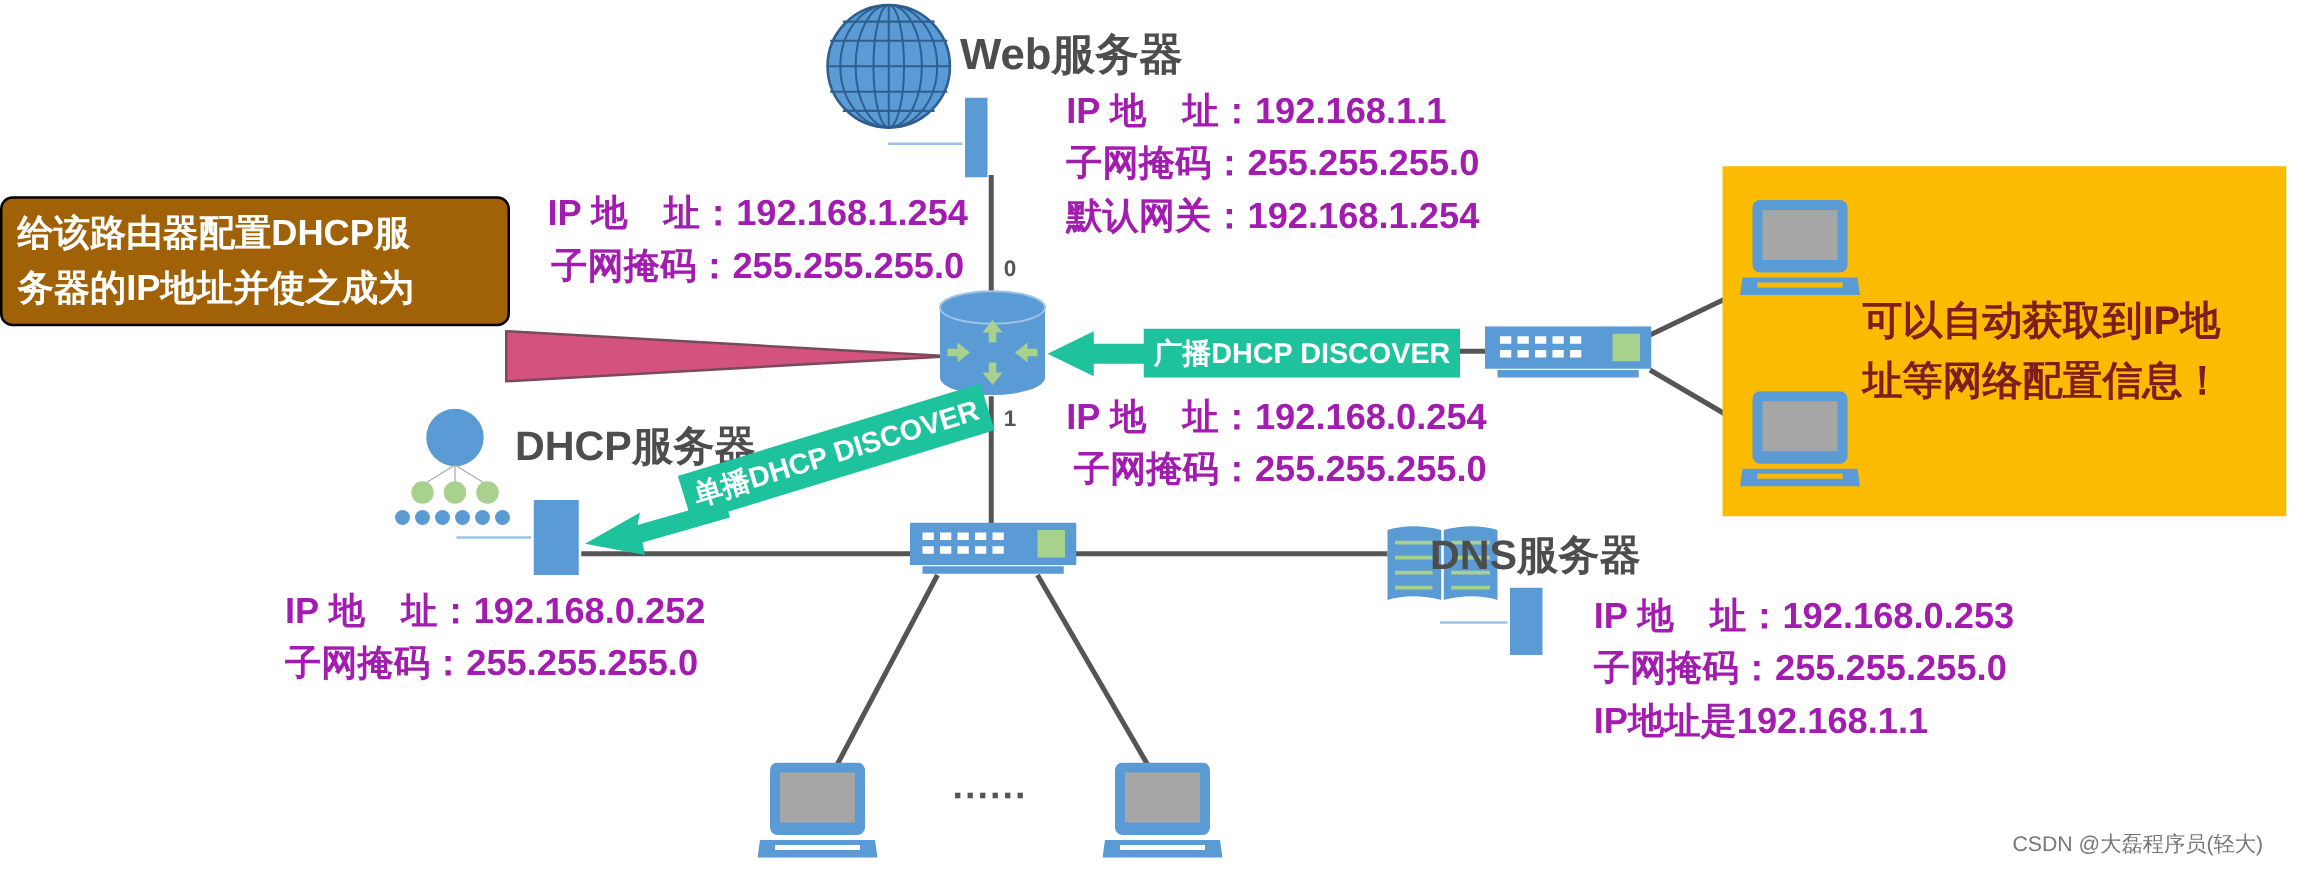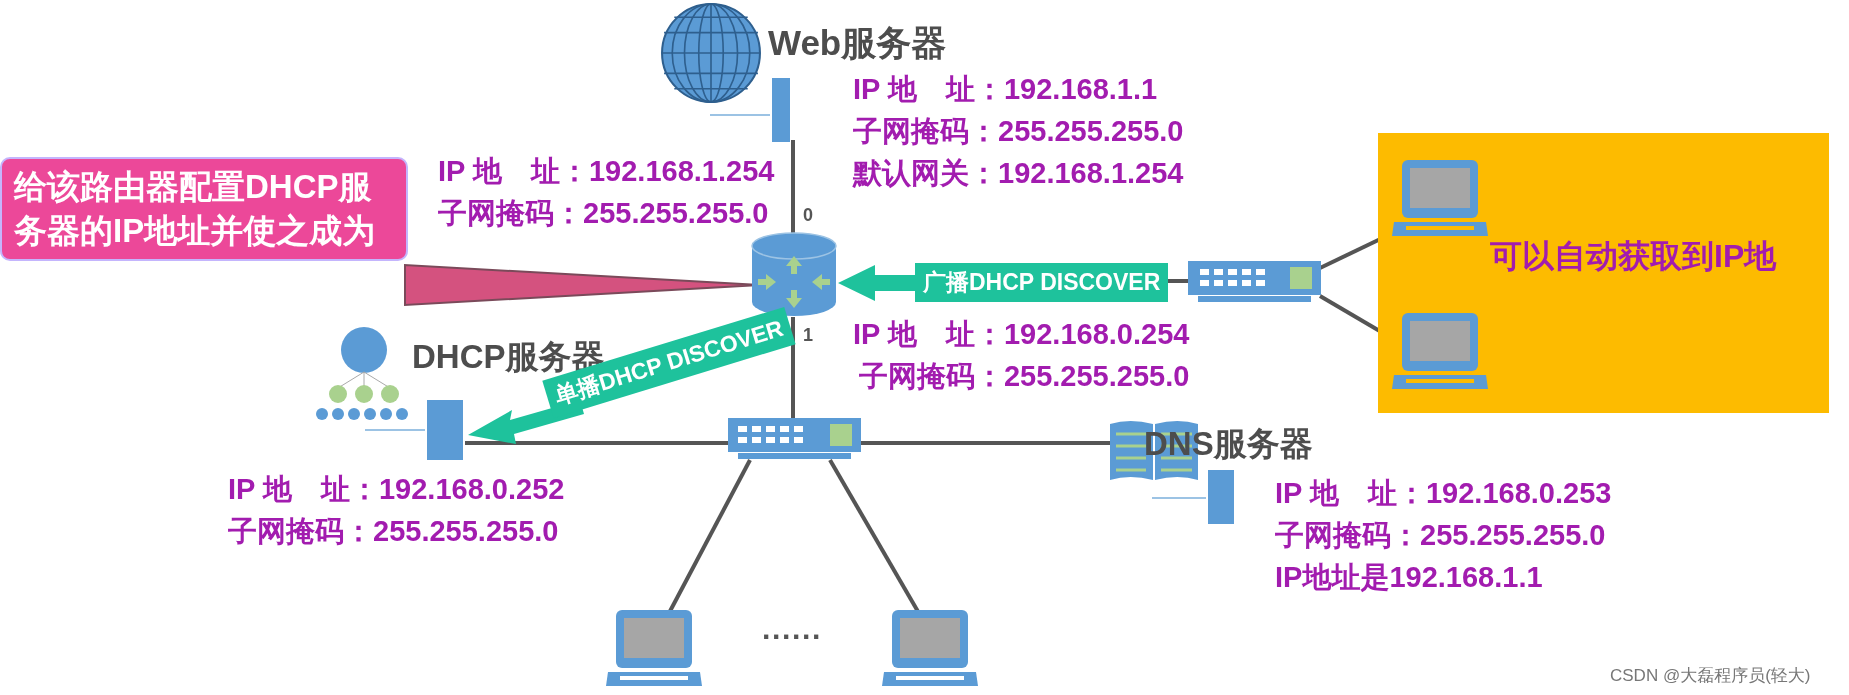--- a/index.html
+++ b/index.html
@@ -2,23 +2,23 @@
 <html><head>
 <meta charset="utf-8">
 <style>
   html,body{margin:0;padding:0;background:#fff;}
   body{width:1849px;height:695px;position:relative;overflow:hidden;font-family:"Liberation Sans","DejaVu Sans",sans-serif;color:#4a4a4a;}
   .abs{position:absolute;}
   .lbl{font-weight:bold;font-size:29px;color:#a21caf;white-space:nowrap;line-height:42px;}
   .title{font-weight:bold;font-size:35px;color:#4d4d4d;white-space:nowrap;}
   .port{font-size:18px;font-weight:bold;color:#555;}
   svg.links{position:absolute;left:0;top:0;}
-  .bubble{background:#ec4899;border:2px solid #c4b5fd;border-radius:10px;color:#fff;font-weight:bold;font-size:33px;line-height:44px;padding:6px 12px;}
+  .bubble{background:#a16207;border:2px solid #000000;border-radius:10px;color:#fff;font-weight:bold;font-size:29px;line-height:44px;padding:6px 12px;}
   .yellow{background:#fdbb00;}
-  .ytext{font-weight:bold;font-size:32px;color:#a21caf;line-height:48px;}
+  .ytext{font-weight:bold;font-size:32px;color:#7f1d1d;line-height:48px;}
   .tag{background:#1ec29c;color:#fff;font-weight:bold;font-size:23px;padding:4px 8px;white-space:nowrap;}
   .wm{font-size:17px;color:#777;}
 </style>
 </head>
 <body>
 
 <svg class="links" width="1849" height="695">
   <line x1="793" y1="140" x2="793" y2="235" stroke="#555" stroke-width="4"></line>
   <line x1="793" y1="317" x2="793" y2="423" stroke="#555" stroke-width="4"></line>
   <line x1="465" y1="443" x2="730" y2="443" stroke="#555" stroke-width="4"></line>
@@ -67,21 +67,21 @@
       <line x1="0" y1="37" x2="60" y2="37" stroke="#9cc3e4" stroke-width="2"></line>
   <rect x="62" y="0" width="40" height="64" fill="#5b9bd5"></rect>
     </svg>
 </div>
 <div class="abs" style="left:853px;top:68px;">
   <div class="lbl">IP 地　址：192.168.1.1</div>
   <div class="lbl">子网掩码：255.255.255.0</div>
   <div class="lbl">默认网关：192.168.1.254</div>
 </div>
 
-<div class="abs" style="left:438px;top:150px;">
+<div class="abs" style="left:438px;top:150px;text-align:center;">
   <div class="lbl">IP 地　址：192.168.1.254</div>
   <div class="lbl">子网掩码：255.255.255.0</div>
 </div>
 <div class="abs port" style="left:803px;top:205px;">0</div>
 <div class="abs port" style="left:803px;top:325px;">1</div>
 
 <div class="abs" style="left:750px;top:232px;">
   <svg width="88" height="86" viewBox="0 0 88 86">
     <path d="M2 14 L2 70 A42 14 0 0 0 86 70 L86 14" fill="#5b9bd5"></path>
     <ellipse cx="44" cy="14" rx="42" ry="13" fill="#5b9bd5" stroke="#9cc3e4" stroke-width="1.5"></ellipse>
@@ -138,20 +138,21 @@
 <div class="abs" style="left:1392px;top:313px;">
   <svg width="96" height="80">
       <rect x="10" y="0" width="76" height="58" rx="6" fill="#5b9bd5"></rect>
       <rect x="18" y="8" width="60" height="40" fill="#a6a6a6"></rect>
       <polygon points="2,62 94,62 96,76 0,76" fill="#5b9bd5"></polygon>
       <rect x="14" y="66" width="68" height="4" fill="#fdbb00"></rect>
     </svg>
 </div>
 <div class="abs ytext" style="left:1490px;top:232px;">
   <div>可以自动获取到IP地</div>
+  <div>址等网络配置信息！</div>
 </div>
 
 <div class="abs" style="left:314px;top:326px;">
   <svg width="100" height="96">
       <circle cx="50" cy="24" r="23" fill="#5b9bd5"></circle>
   <g stroke="#aaa" stroke-width="1">
         <line x1="50" y1="46" x2="24" y2="62"></line>
         <line x1="50" y1="46" x2="50" y2="62"></line>
         <line x1="50" y1="46" x2="76" y2="62"></line>
       </g>

